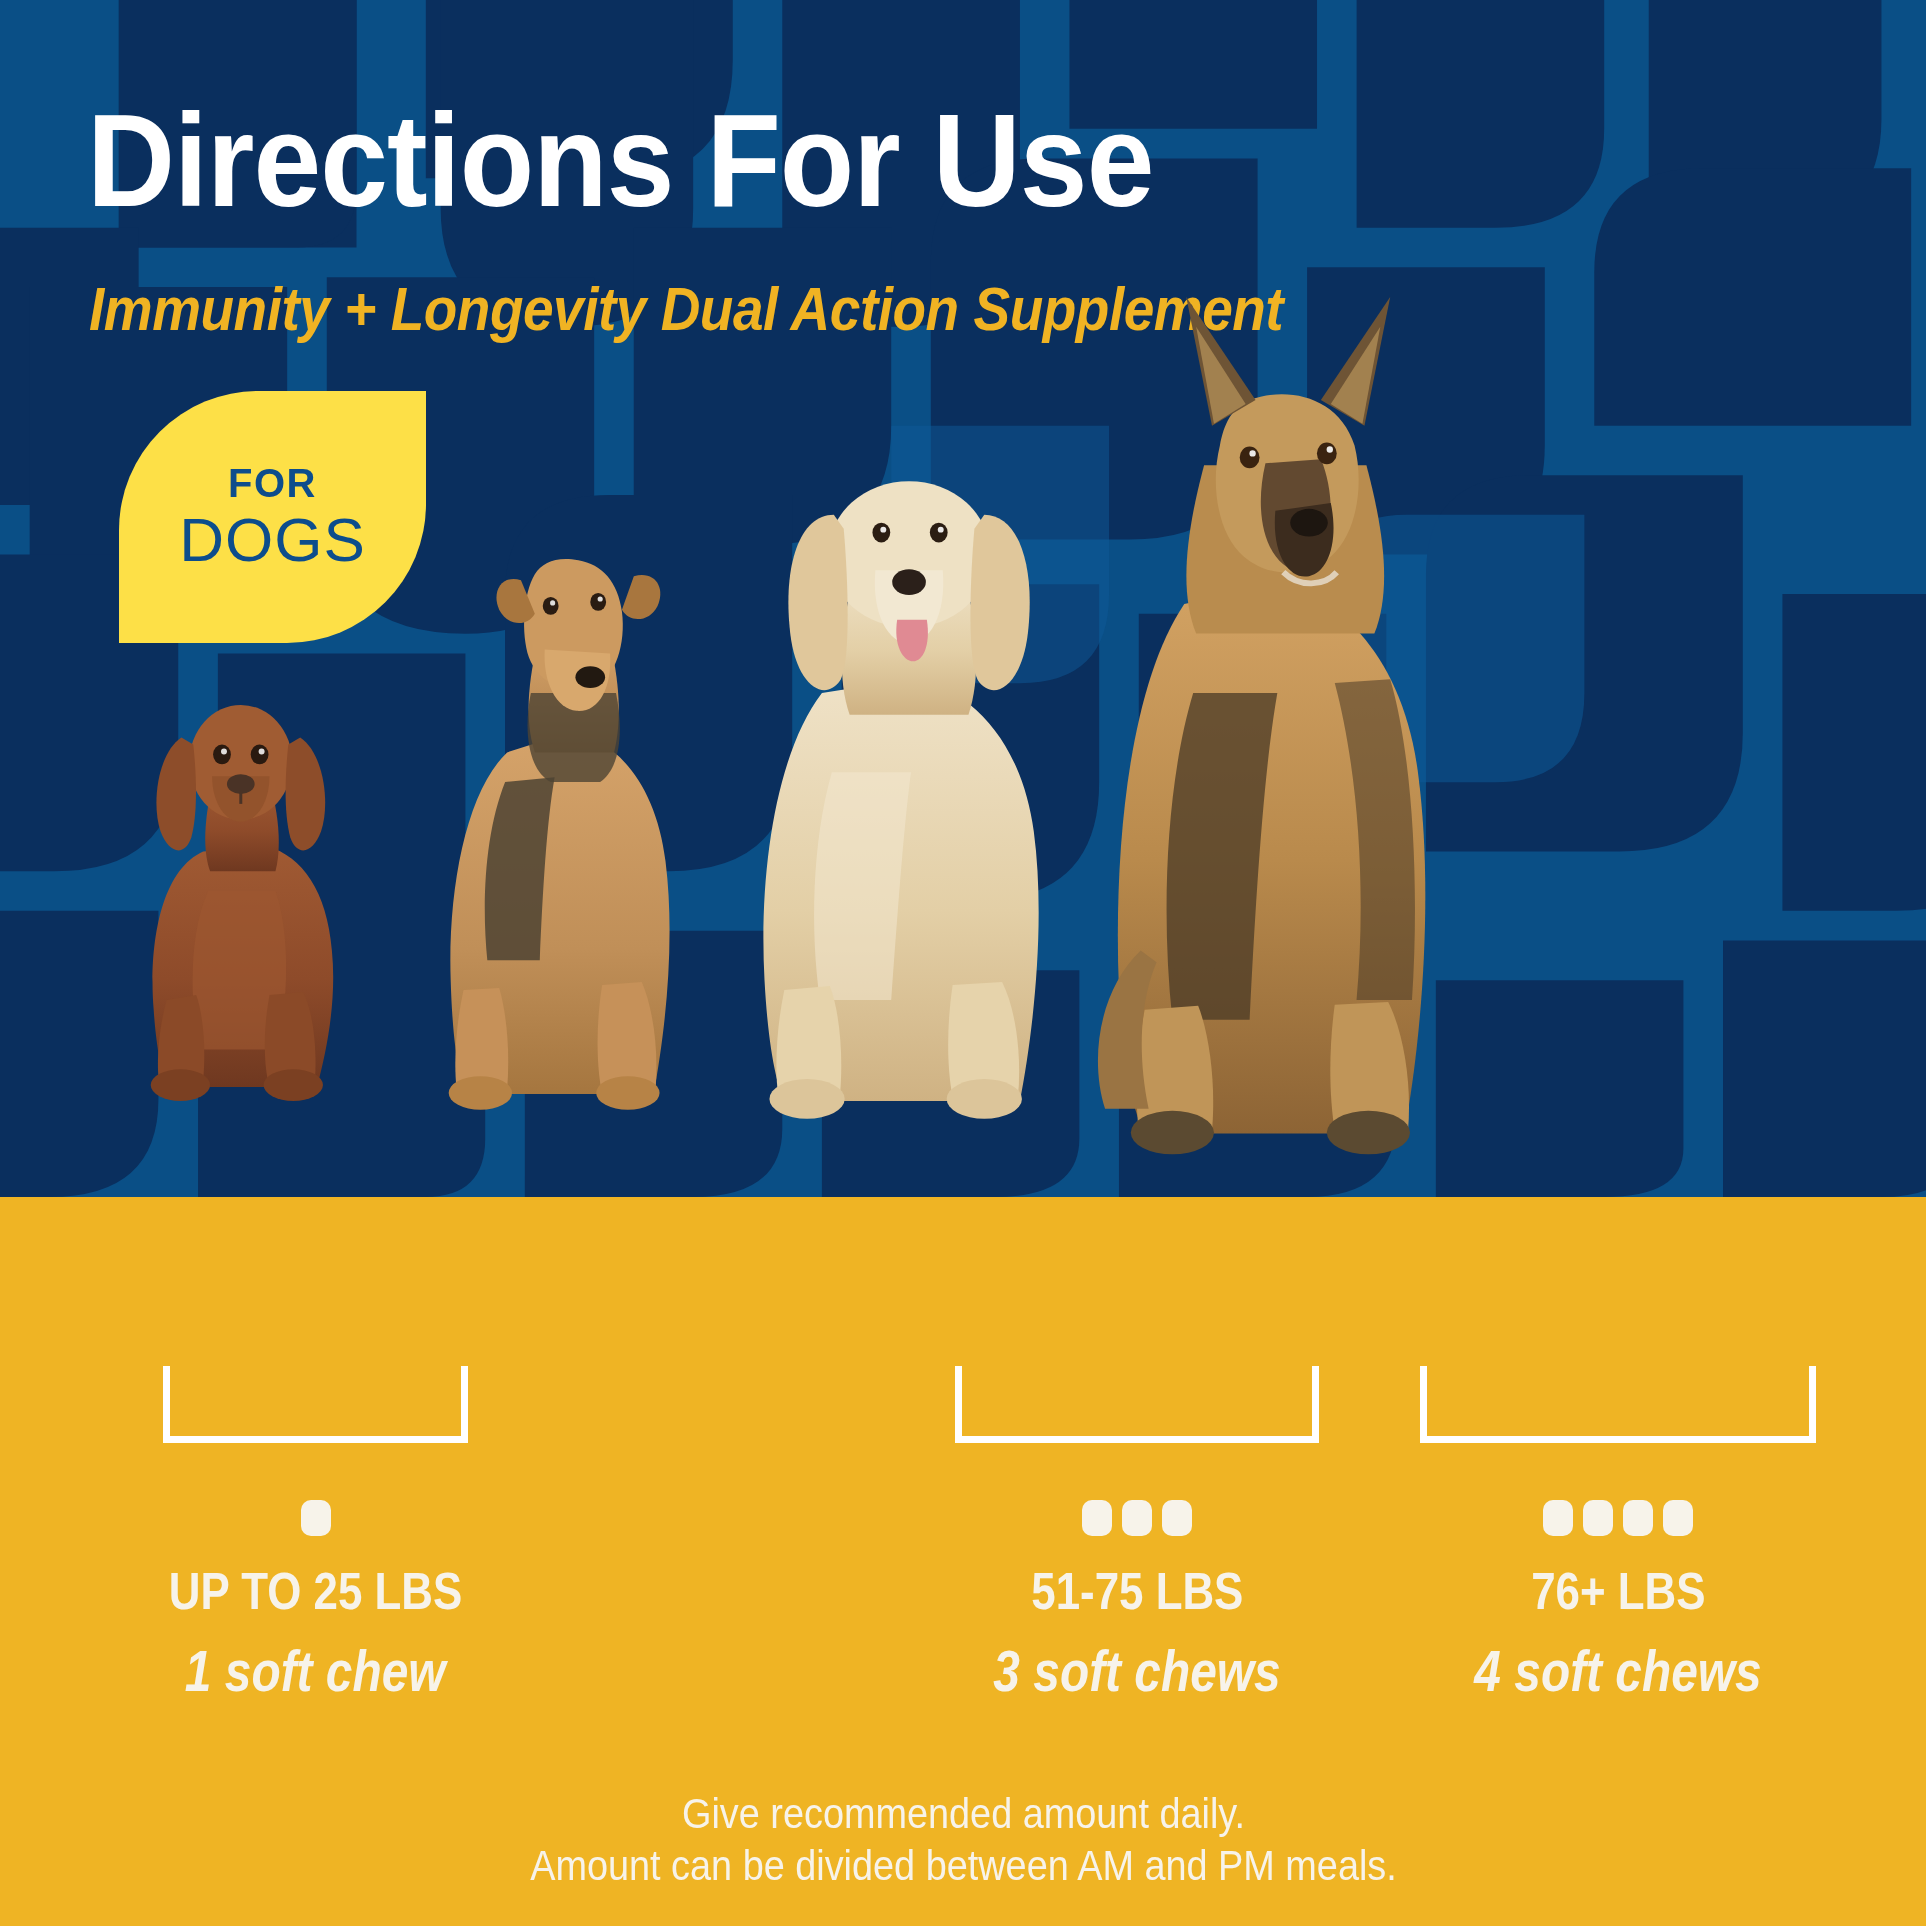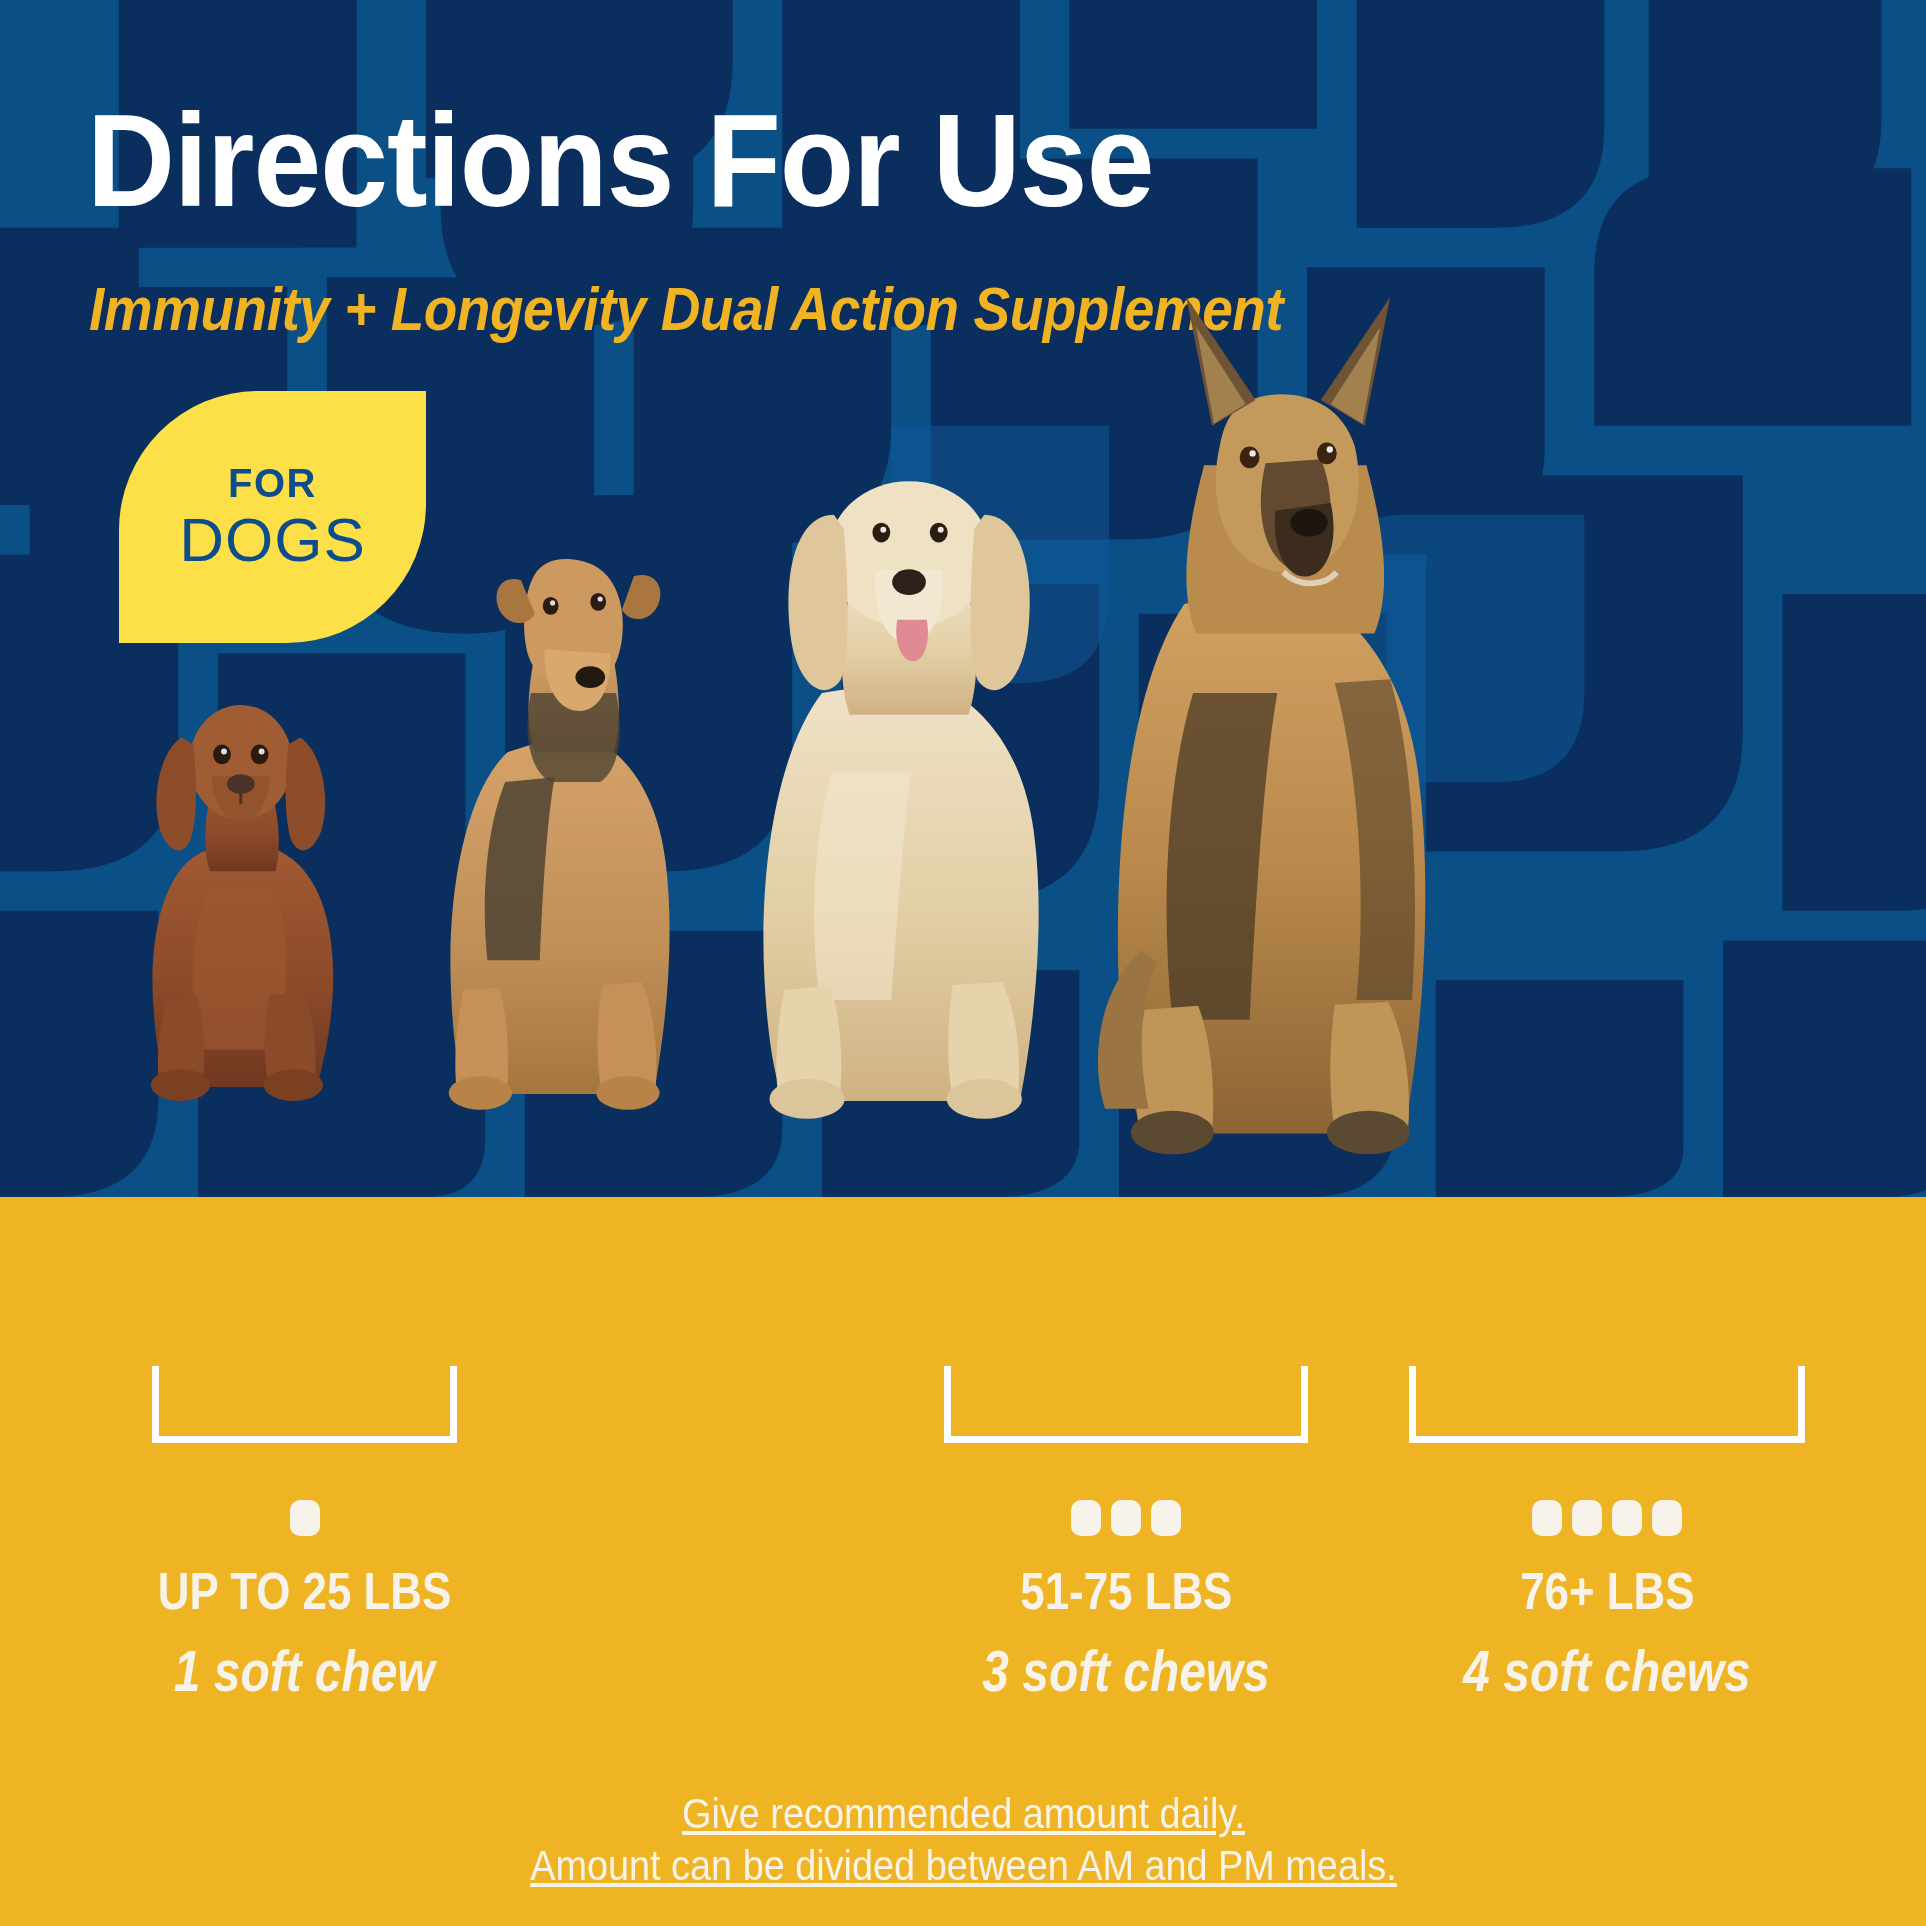--- a/index.html
+++ b/index.html
@@ -55,21 +55,21 @@
   }
 
   
   .dogs{
     position:absolute;left:0;top:0;width:1927px;height:1386px;
     pointer-events:none;
   }
 
   
   .cols{
-    position:absolute;left:5px;top:1366px;width:1758px;height:416px;
+    position:absolute;left:16px;top:1366px;width:1758px;height:416px;
   }
   .col{
     position:absolute;top:0;
     display:flex;flex-direction:column;align-items:center;
   }
   .bracket{
     position:relative;width:100%;height:77px;
   }
   .bracket i{
     position:absolute;background:#ffffff;display:block;
@@ -95,21 +95,21 @@
   .dose{
     margin-top:26px;
     font-size:57px;font-weight:bold;font-style:italic;color:#f7f3ea;
     transform:scaleX(0.84);
     white-space:nowrap;line-height:1.0;
   }
 
   
   .footer{
     position:absolute;left:0;top:1787px;width:1927px;
-    text-align:center;color:#f7f3ea;text-decoration:underline;
+    text-align:center;color:#f7f3ea;
   }
   .footer div{
     font-size:43px;line-height:1.22;font-weight:normal;
     transform:scaleX(0.88);
     white-space:nowrap;
   }
 </style>
 </head>
 <body>
 

